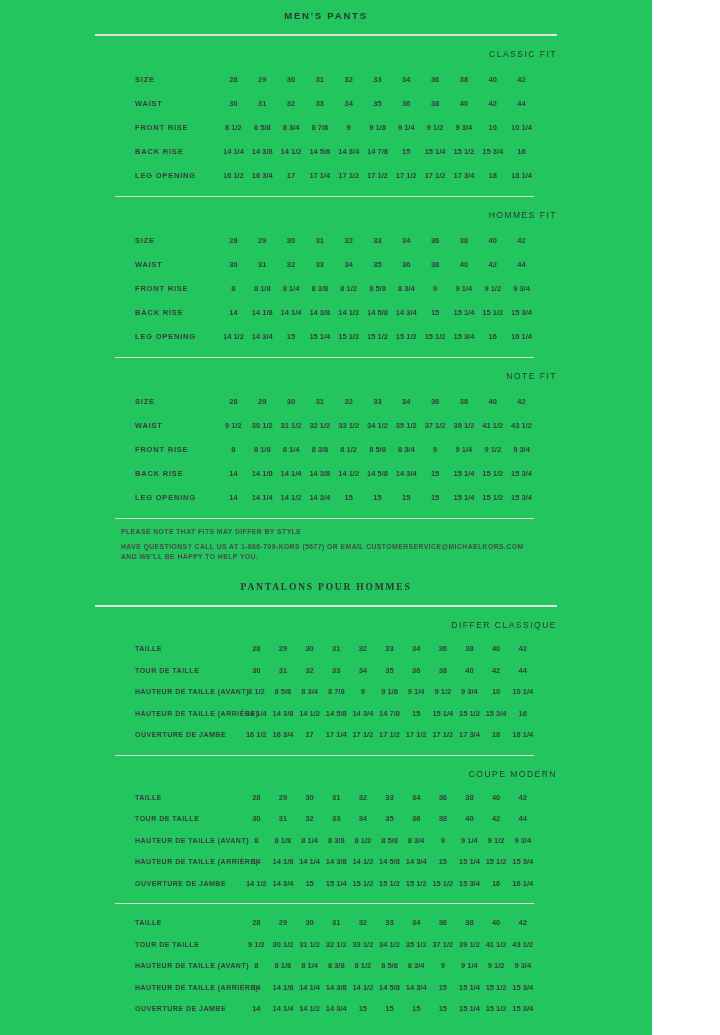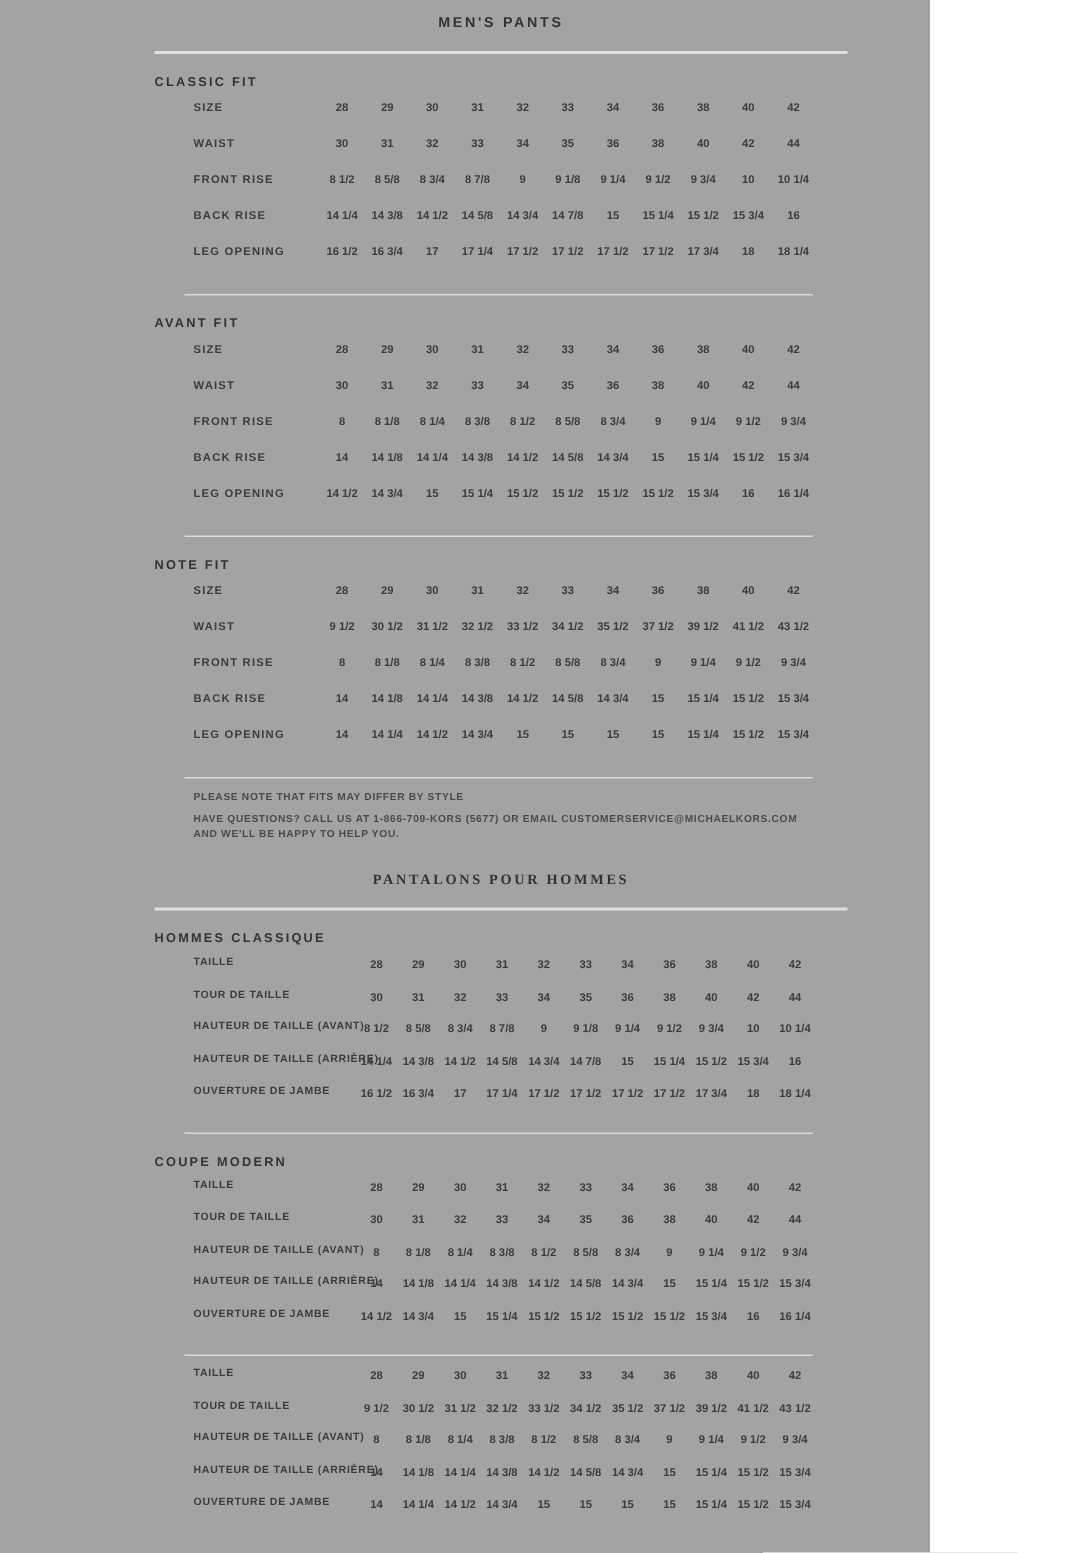--- a/index.html
+++ b/index.html
@@ -3,25 +3,24 @@
 <meta charset="utf-8">
 <style>
   html, body {
     margin: 0;
     padding: 0;
     background: #ffffff;
     font-family: "Liberation Sans", sans-serif;
     color: #3c3c3c;
   }
   .page {
-    width: 572px;
+    width: 652px;
     height: 1035px;
-    background: #a3a3a3;
+    background: #22c55e;
     overflow: hidden;
-    padding-left: 48px;
   }
   .content {
     width: 462px;
     margin: 0 auto;
   }
   .main-title {
     padding-top: 10px;
     text-align: center;
     font-size: 9.5px;
     font-weight: bold;
@@ -33,34 +32,35 @@
     background: #e0e0e0;
     margin-top: 13px;
   }
   .divider-inset {
     height: 1px;
     background: #dadada;
     margin: 9px 23px 0 20px;
   }
   .section-title {
     margin-top: 13px;
-    text-align: left;
+    text-align: right;
     font-size: 8.5px;
-    font-weight: bold;
+    font-weight: normal;
     letter-spacing: 1.5px;
     color: #333333;
   }
   .size-table {
     margin: 8px 0 0 26px;
     width: 415px;
   }
   .t-row {
     display: flex;
-    align-items: flex-start;
+    align-items: center;
     height: 24px;
+    margin-left: 14px;
   }
   .fr .t-row { height: 21.5px; }
   .t-label {
     width: 84px;
     flex: 0 0 84px;
     font-size: 7.5px;
     font-weight: bold;
     letter-spacing: 0.8px;
     color: #3c3c3c;
     white-space: nowrap;
@@ -172,21 +172,21 @@
             <div class="t-cell">17 1/2</div>
             <div class="t-cell">17 3/4</div>
             <div class="t-cell">18</div>
             <div class="t-cell">18 1/4</div>
           </div>
         </div>
     </div>
     <div class="divider-inset"></div>
 
     <div>
-      <div class="section-title">AVANT FIT</div>
+      <div class="section-title">HOMMES FIT</div>
       <div class="size-table">
           <div class="t-row">
             <div class="t-label">SIZE</div>
             <div class="t-cell">28</div>
             <div class="t-cell">29</div>
             <div class="t-cell">30</div>
             <div class="t-cell">31</div>
             <div class="t-cell">32</div>
             <div class="t-cell">33</div>
             <div class="t-cell">34</div>
@@ -335,21 +335,21 @@
     <div class="notes">
       <div class="note-line">PLEASE NOTE THAT FITS MAY DIFFER BY STYLE</div>
       <div class="note-line new-para">HAVE QUESTIONS? CALL US AT 1-866-709-KORS (5677) OR EMAIL CUSTOMERSERVICE@MICHAELKORS.COM</div>
       <div class="note-line">AND WE'LL BE HAPPY TO HELP YOU.</div>
     </div>
 
     <div class="main-title fr-title">PANTALONS POUR HOMMES</div>
     <div class="divider-full"></div>
 
     <div class="fr">
-      <div class="section-title">HOMMES CLASSIQUE</div>
+      <div class="section-title">DIFFER CLASSIQUE</div>
       <div class="size-table">
           <div class="t-row">
             <div class="t-label">TAILLE</div>
             <div class="t-cell">28</div>
             <div class="t-cell">29</div>
             <div class="t-cell">30</div>
             <div class="t-cell">31</div>
             <div class="t-cell">32</div>
             <div class="t-cell">33</div>
             <div class="t-cell">34</div>

